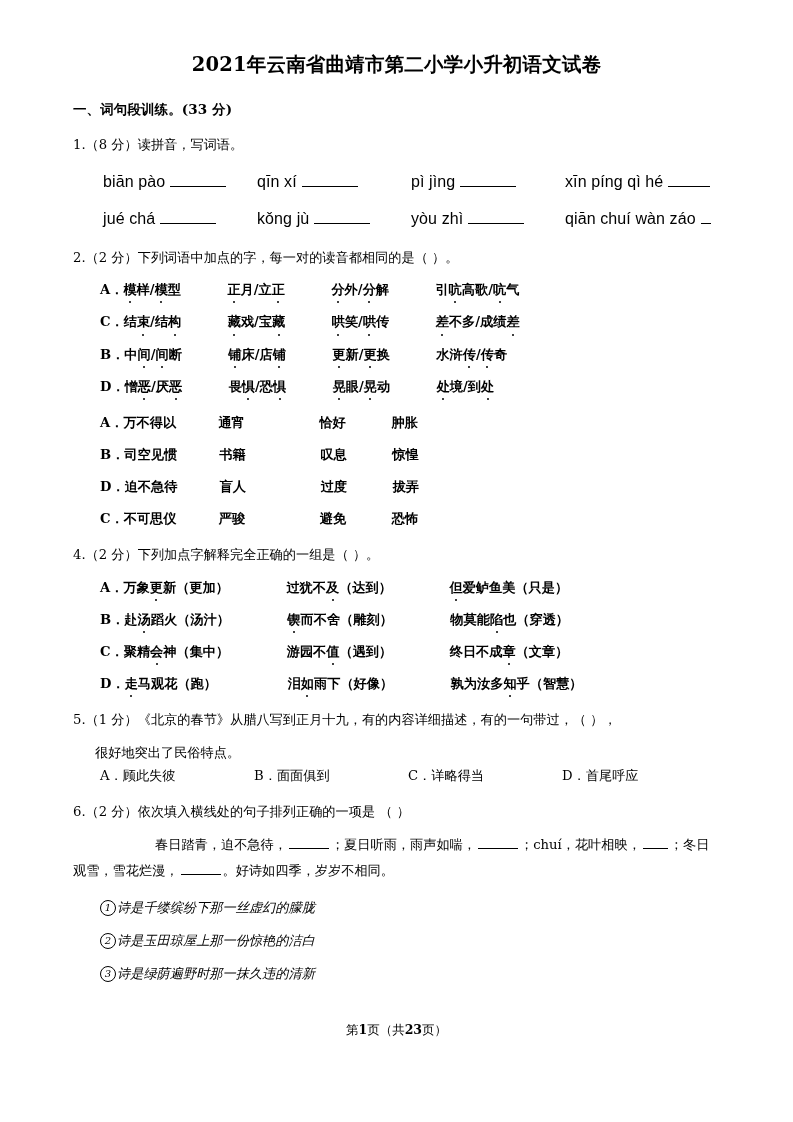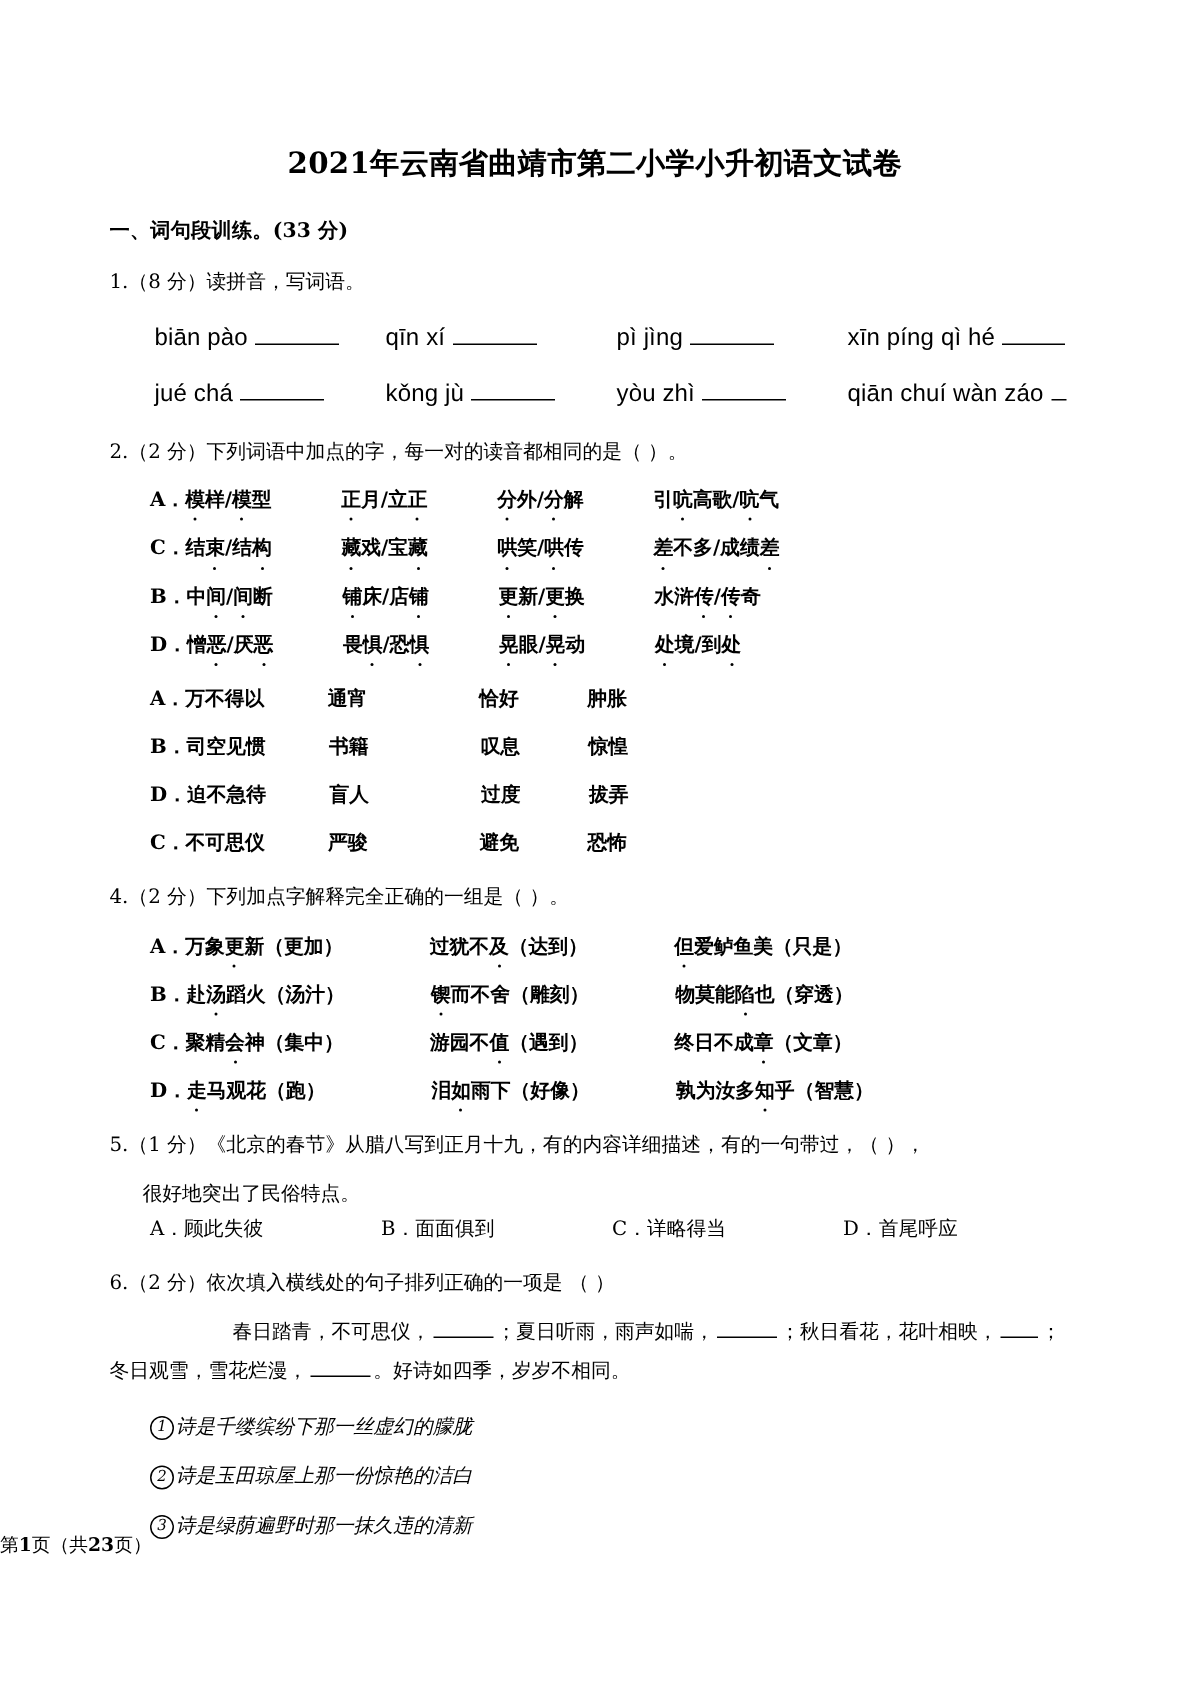--- a/index.html
+++ b/index.html
@@ -24,21 +24,21 @@
     padding: 0 73px;
   }
 
   
   .doc-title {
     text-align: center;
     font-size: 19.5px;
     font-weight: bold;
     letter-spacing: 0.2px;
     margin: 0;
-    padding-top: 96px;
+    padding-top: 52px;
     line-height: 1.3;
     white-space: nowrap;
   }
 
   
   .section-head {
     font-size: 13.5px;
     font-weight: bold;
     margin-top: 24px;
     letter-spacing: 0.1px;
@@ -193,20 +193,21 @@
     vertical-align: 1px;
     margin-right: 1px;
   }
 
   
   .footer {
     position: absolute;
     left: 0;
     right: 0;
     top: 1022px;
+    text-align: center;
     font-size: 12.5px;
   }
   .footer b { font-weight: bold; }
 </style>
 </head>
 <body>
 
 <div class="page">
 
   <h1 class="doc-title">2021年云南省曲靖市第二小学小升初语文试卷</h1>
@@ -282,21 +283,21 @@
     <div class="q-stem">5.（1 分）《北京的春节》从腊八写到正月十九，有的内容详细描述，有的一句带过，（        ），</div>
     <div class="q-cont">很好地突出了民俗特点。</div>
     <div class="opt-inline">
       <span class="oi">A．顾此失彼</span><span class="oi">B．面面俱到</span><span class="oi">C．详略得当</span><span class="oi last">D．首尾呼应</span>
     </div>
   </div>
 
   <div class="q">
     <div class="q-stem">6.（2 分）依次填入横线处的句子排列正确的一项是  （        ）</div>
     <div class="para">
-      <span class="first-line"></span><span>春日踏青，不可思仪，</span><span class="iblank b1"></span><span>；夏日听雨，雨声如喘，</span><span class="iblank b2"></span><span>；秋日看花，花叶</span><span>相映，</span><span class="iblank b3"></span><span>；冬日观雪，雪花烂漫，</span><span class="iblank b4"></span><span>。好诗如四季，岁岁不相同。</span>
+      <span class="first-line"></span><span>春日踏青，迫不急待，</span><span class="iblank b1"></span><span>；夏日听雨，雨声如喘，</span><span class="iblank b2"></span><span>；chuí，花叶</span><span>相映，</span><span class="iblank b3"></span><span>；冬日观雪，雪花烂漫，</span><span class="iblank b4"></span><span>。好诗如四季，岁岁不相同。</span>
     </div>
     <div class="sent-list">
       <div><span class="circnum">1</span><span>诗是千缕缤纷下那一丝虚幻的朦胧</span></div>
       <div><span class="circnum">2</span><span>诗是玉田琼屋上那一份惊艳的洁白</span></div>
       <div><span class="circnum">3</span><span>诗是绿荫遍野时那一抹久违的清新</span></div>
     </div>
   </div>
 
   <div class="footer">
     <span>第</span><b>1</b><span>页（共</span><b>23</b><span>页）</span>

